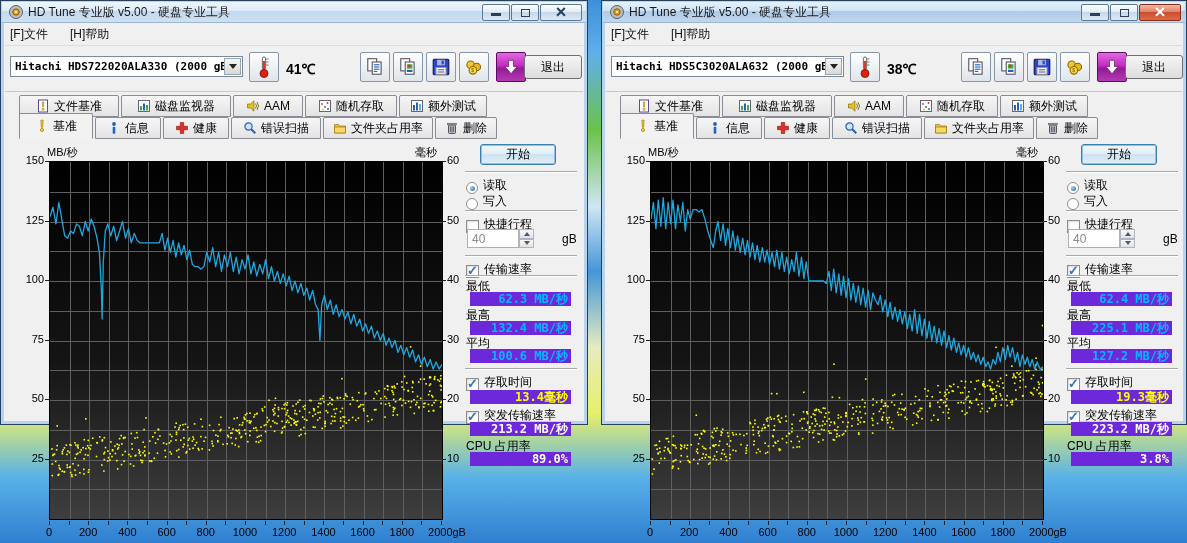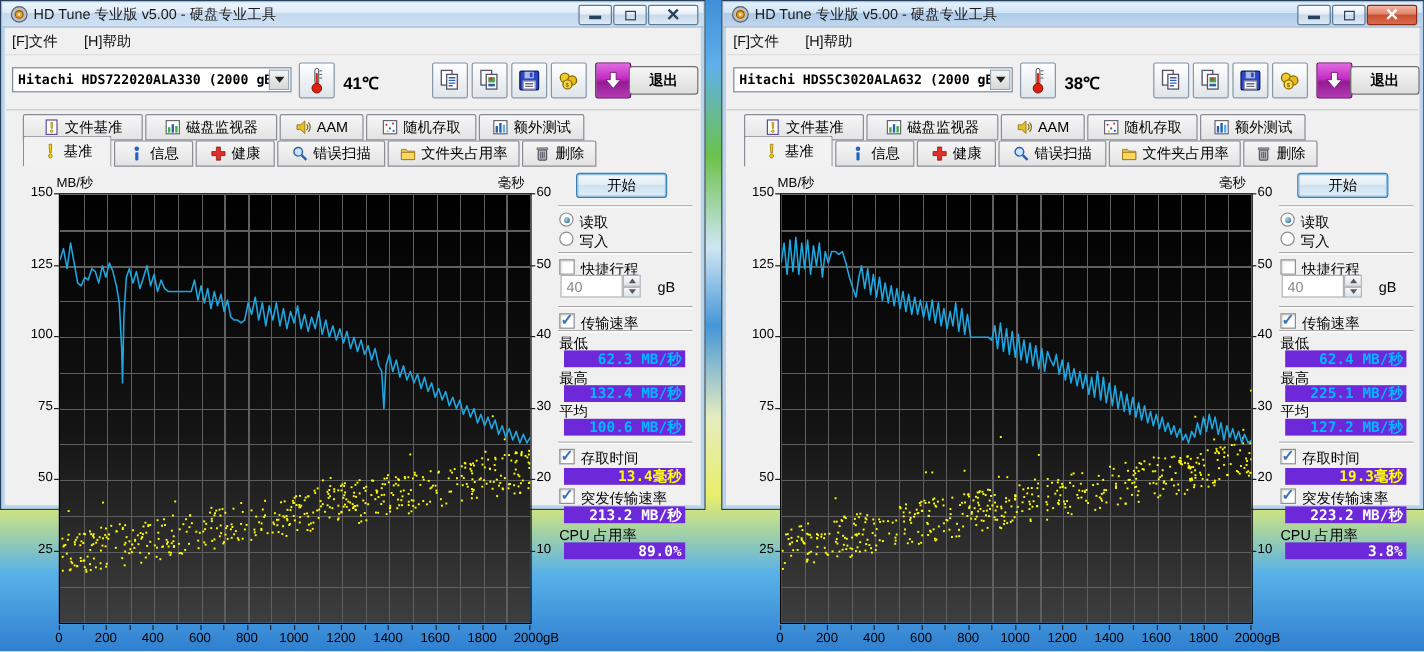--- a/index.html
+++ b/index.html
@@ -49,21 +49,21 @@
   .arrow-down { width:0; height:0; border-left:4px solid transparent; border-right:4px solid transparent; border-top:5px solid #222; }
   .tool-square { position:absolute; width:30px; height:30px; top:5px;
     background:linear-gradient(180deg,#fefefe,#dfe5ea); border:1px solid #8597a8; border-radius:2px;
     display:flex; align-items:center; justify-content:center; }
   .temp-btn { left:244px; }
   .temp-text { position:absolute; left:281px; top:12px; font-size:14px; font-weight:bold; color:#000; }
   .tb1 { left:355px; } .tb2 { left:388px; } .tb3 { left:421px; } .tb4 { left:454px; }
   .tb5 { left:491px; background:linear-gradient(180deg,#e06ae0 0%,#c32bc3 45%,#951b95 55%,#b23ab2 100%); border-color:#5e0a5e; }
   .exit-btn { position:absolute; left:519px; top:8px; width:58px; height:24px;
     font-family:"Liberation Sans", sans-serif; font-size:12px; color:#000;
-    background:linear-gradient(180deg,#f5f5f5,#dddddd); border:1px solid #707070; border-radius:3px;font-weight:bold; }
+    background:linear-gradient(180deg,#f5f5f5,#dddddd); border:1px solid #707070; border-radius:3px; }
 
   
   .tabs-row { position:absolute; display:flex; }
   .tabs-top { left:18px; top:94px; height:22px; }
   .tabs-bottom { left:18px; top:116px; height:22px; }
   .tab { height:100%; border:1px solid #898c95; border-radius:2px 2px 0 0;
     background:linear-gradient(180deg,#f6f6f6,#e3e3e3);
     display:flex; align-items:center; justify-content:center; gap:4px;
     font-size:12px; color:#000; white-space:nowrap; margin-right:2px; }
   .tab svg { flex:none; }
@@ -83,37 +83,37 @@
 
   
   .panel { position:absolute; left:462px; top:140px; width:119px; bottom:6px; }
   .start-btn { position:absolute; left:17px; top:3px; width:76px; height:21px;
     font-family:"Liberation Sans", sans-serif;
     font-size:12px; color:#000; border:1px solid #3c7fb1; border-radius:3px;
     background:linear-gradient(180deg,#f2f8fc 0%,#e2eef7 45%,#cfe2f0 50%,#dfeefa 100%);
     box-shadow:0 0 0 1px #8cc1ea inset; }
   .psep { position:absolute; left:2px; width:112px; height:2px;
     border-top:1px solid #a8a8a8; border-bottom:1px solid #fff; }
-  .prow { position:absolute; left:3px; display:flex; align-items:flex-start; gap:5px;
+  .prow { position:absolute; left:3px; display:flex; align-items:flex-end; gap:5px;
     font-size:12px; color:#000; white-space:nowrap; }
   .rad { width:12px; height:12px; border-radius:50%; background:#fff; border:1px solid #8e8e8e; position:relative; flex:none; }
   .rad.sel::after { content:""; position:absolute; left:2.5px; top:2.5px; width:5px; height:5px; border-radius:50%;
     background:radial-gradient(circle at 35% 35%,#9fd0f0,#2c628b); }
   .cbx { width:13px; height:13px; background:#fff; border:1px solid #8e8e8e; position:relative; flex:none;
     box-shadow:inset 1px 1px 2px #d8d8d8; }
   .cbx .mark { position:absolute; left:0px; top:-3px; font-size:13px; font-weight:bold; color:#3b73b8; }
   .spin-box { position:absolute; left:4px; top:88px; display:flex; align-items:center; }
   .spin-edit { width:52px; height:19px; background:#fff; border:1px solid #b0b0b0;
     font-size:12px; color:#8a8a8a; padding-left:4px; font-family:"Liberation Sans", sans-serif; }
   .spin-arrows { display:flex; flex-direction:column; width:15px; height:19px; }
   .spin-arrows span { flex:1; border:1px solid #aeb6bf; background:linear-gradient(180deg,#f8f8f8,#dfe3e8);
     display:flex; align-items:center; justify-content:center; }
   .sa-up::after { content:""; border-left:3px solid transparent; border-right:3px solid transparent; border-bottom:4px solid #556; }
   .sa-dn::after { content:""; border-left:3px solid transparent; border-right:3px solid transparent; border-top:4px solid #556; }
-  .gb-lab { margin-left:14px; font-size:12px; color:#000; }
+  .gb-lab { margin-left:28px; font-size:12px; color:#000; }
   .stat-label { position:absolute; left:3px; font-size:12px; color:#000; }
   .vbox { position:absolute; left:7px; width:101px; height:14px; background:#6d28d9;
     font-family:"DejaVu Sans Mono", monospace; font-size:12px; font-weight:bold;
     text-align:right; padding-right:3px; line-height:14px; letter-spacing:0; }
   .v-cyan { color:#00b8ff; } .v-yellow { color:#ffff00; } .v-white { color:#ffffff; }
 
   .watermark { position:absolute; right:2px; bottom:6px; font-size:20px; font-weight:bold;
     color:rgba(130,138,145,0.85); letter-spacing:0.5px; z-index:50; }
 </style>
 </head>

